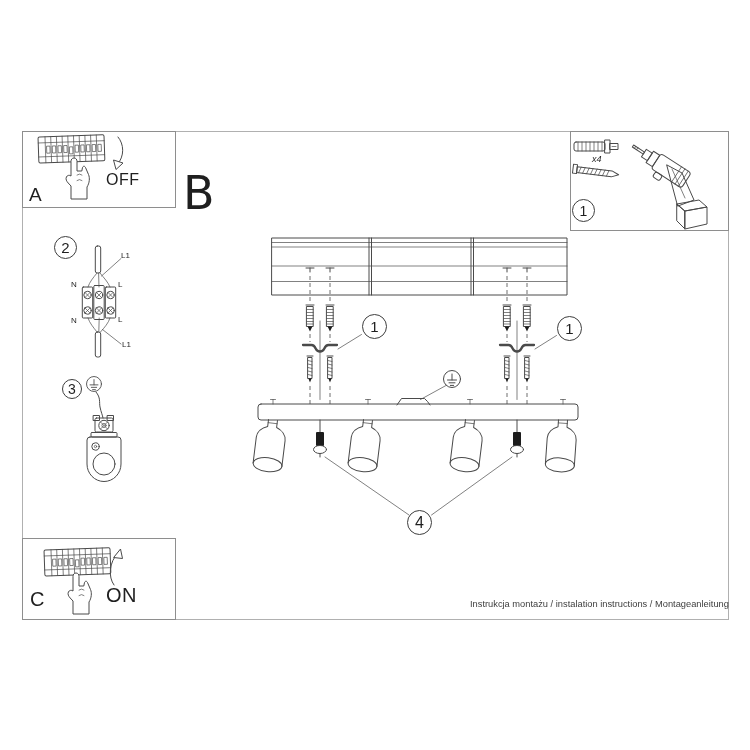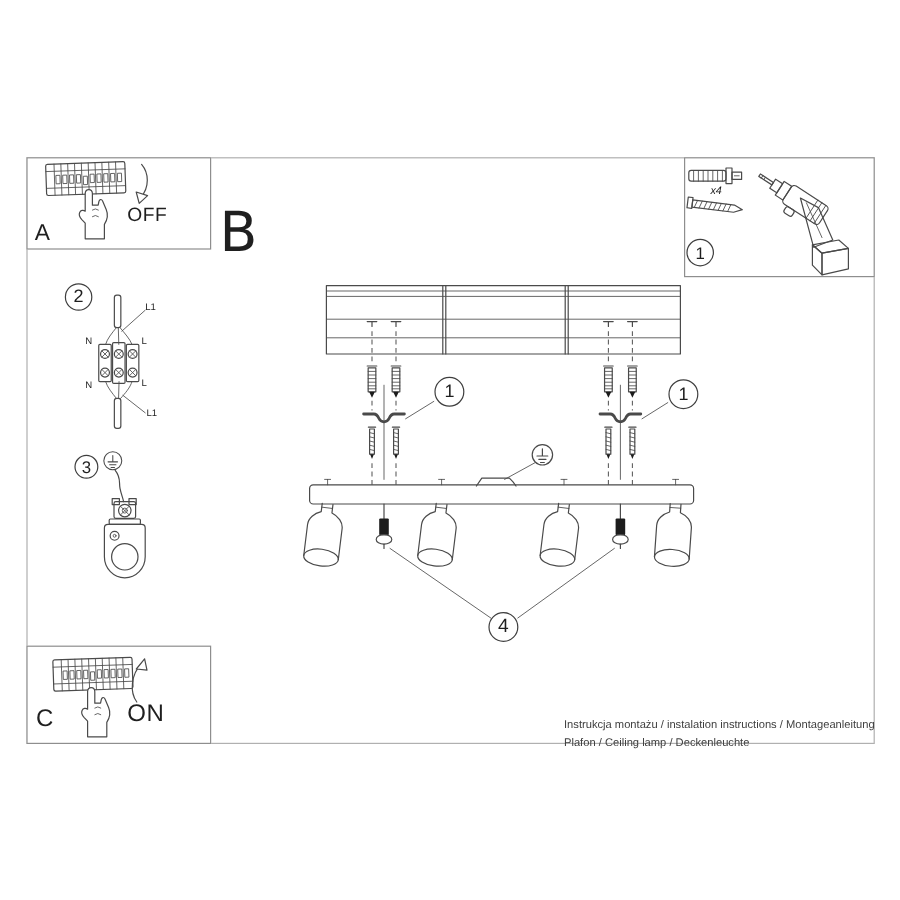--- a/index.html
+++ b/index.html
@@ -245,16 +245,15 @@
 
   <div class="co" style="left:572px;top:199px;width:23px;height:23px;font-size:14px;">1</div>
   <div class="co" style="left:54px;top:236px;width:23px;height:23px;font-size:15px;">2</div>
   <div class="co" style="left:62px;top:379px;width:20px;height:20px;font-size:14px;">3</div>
   <div class="co" style="left:362px;top:314px;width:25px;height:25px;font-size:15px;">1</div>
   <div class="co" style="left:557px;top:316px;width:25px;height:25px;font-size:15px;">1</div>
   <div class="co" style="left:407px;top:510px;width:25px;height:25px;font-size:16px;">4</div>
 
   <div class="footer">
     <div>Instrukcja montażu / instalation instructions / Montageanleitung</div>
-    <div>Plafon / Ceiling lamp / Deckenleuchte</div>
   </div>
 
 </div>
 
 </body></html>

